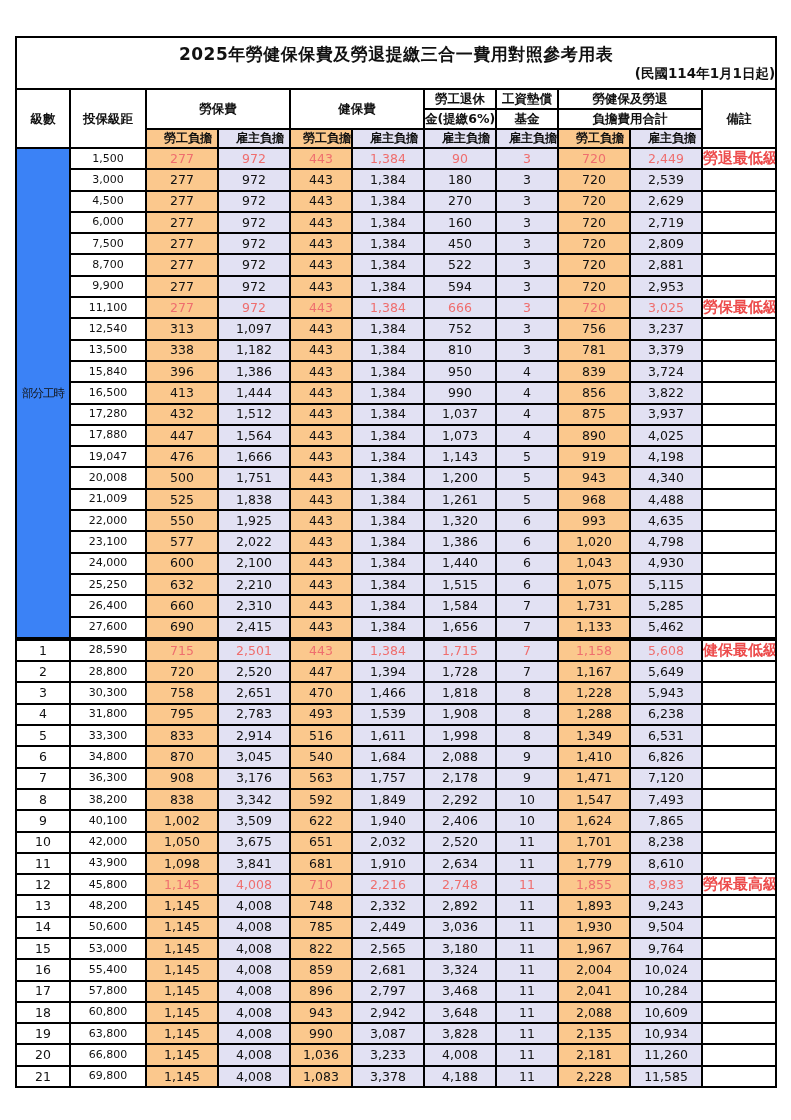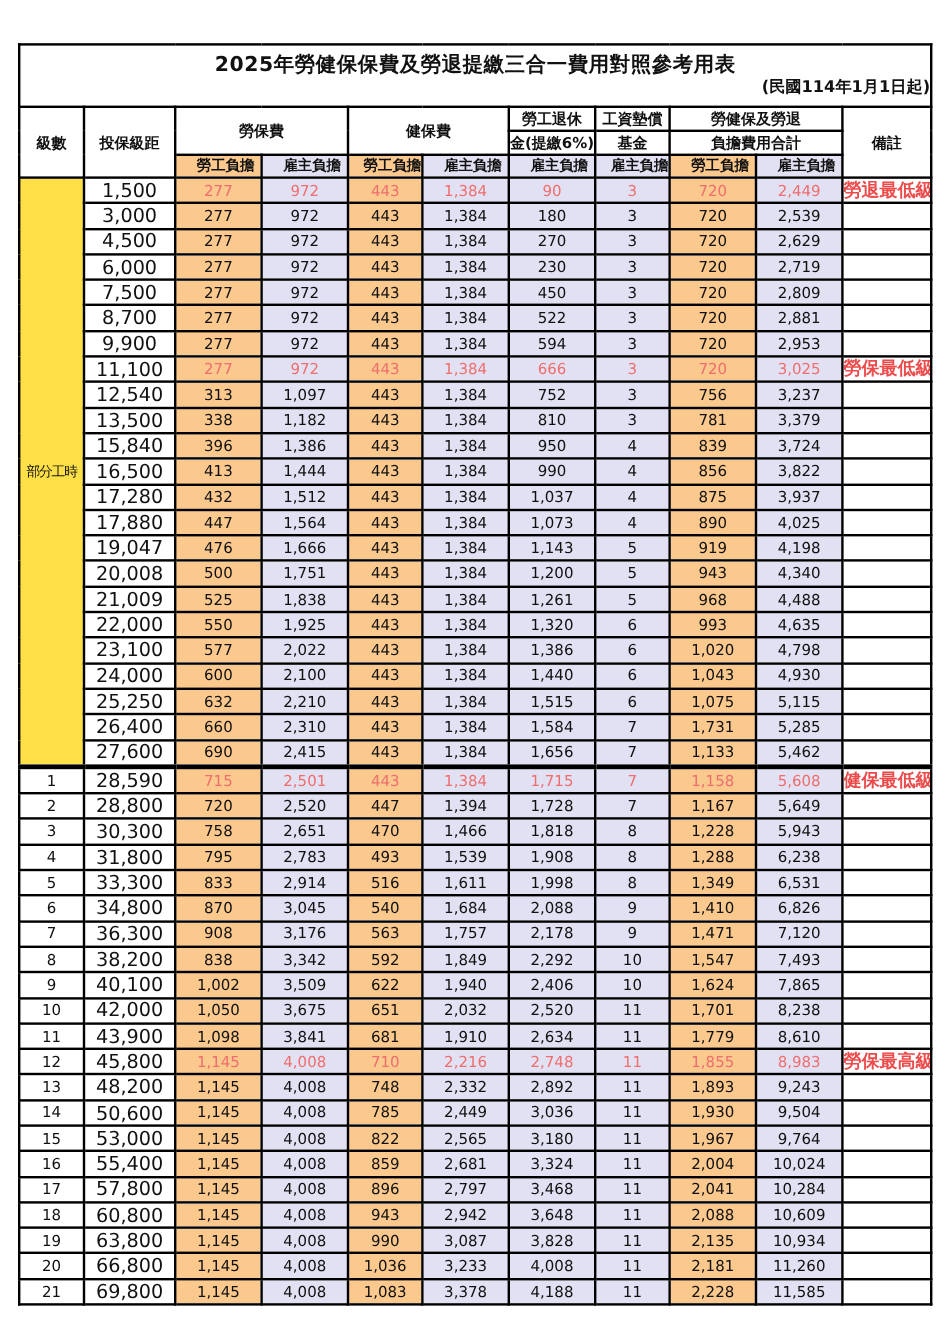--- a/index.html
+++ b/index.html
@@ -30,23 +30,23 @@
   .title-cell .t1{font-size:17px;font-weight:bold;letter-spacing:.5px;}
   .title-cell .t2{font-size:13.5px;font-weight:bold;margin-top:2px;text-align:right;}
   
   thead th{font-weight:600;background:#fff;}
   .h-group th{height:18px;font-size:12.5px;}
   .h-sub th{height:17px;font-size:12px;padding-left:12px;}
   .orange{background:var(--orange);}
   .lav{background:var(--lav);}
   
   tbody td{height:19.3px;}
-  td.salary-cell{font-size:16px;margin-left:12px;}
+  td.salary-cell{font-size:11px;margin-left:12px;}
   td.level-cell{font-size:12.5px;}
-  td.group-cell{font-size:11.5px;background:#fde047;letter-spacing:-1px;}
+  td.group-cell{font-size:11.5px;background:#3b82f6;letter-spacing:-1px;}
   td.note-cell{font-size:15px;font-weight:bold;color:var(--note-red);background:#fff;}
   tr.red-row td.orange, tr.red-row td.lav{color:var(--red);}
   tr.thick-top td{border-top:4px solid #000;}
 </style>
 </head>
 <body>
 
 <div class="sheet">
   <table>
     <colgroup>
@@ -132,21 +132,21 @@
           <td class="orange">720</td>
           <td class="lav">2,629</td>
           <td class="note-cell"></td>
         </tr>
         <tr>
           <td class="salary-cell">6,000</td>
           <td class="orange">277</td>
           <td class="lav">972</td>
           <td class="orange">443</td>
           <td class="lav">1,384</td>
-          <td class="lav">230</td>
+          <td class="lav">160</td>
           <td class="lav">3</td>
           <td class="orange">720</td>
           <td class="lav">2,719</td>
           <td class="note-cell"></td>
         </tr>
         <tr>
           <td class="salary-cell">7,500</td>
           <td class="orange">277</td>
           <td class="lav">972</td>
           <td class="orange">443</td>

